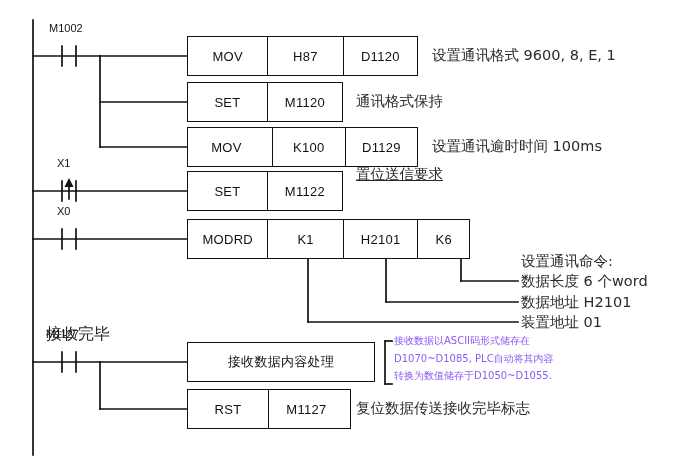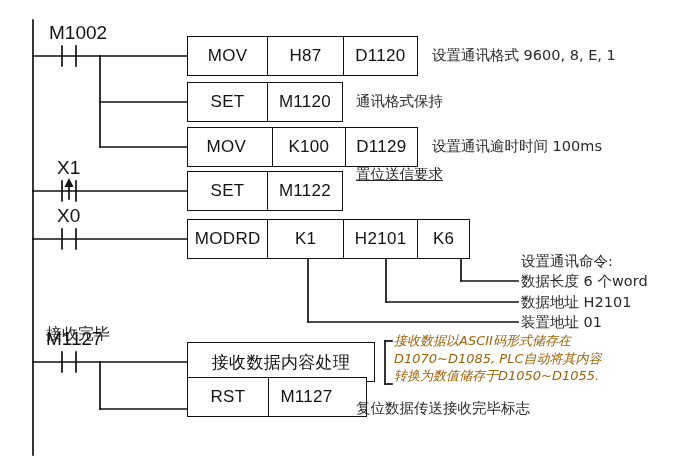--- a/index.html
+++ b/index.html
@@ -14,43 +14,43 @@
   #wires{position:absolute;left:0;top:0;width:691px;height:474px;}
   .ibox{
     position:absolute;
     border:1.6px solid #111111;
     background:#ffffff;
     display:flex;
     box-sizing:border-box;
   }
   .icell{
     display:flex;align-items:center;justify-content:center;
-    font-size:17px;letter-spacing:.3px;color:#121212;
+    font-size:13px;letter-spacing:.3px;color:#121212;
     box-sizing:border-box;
     white-space:nowrap;
   }
   .icell + .icell{border-left:1.6px solid #111111;}
   .cjk{font-family:"DejaVu Sans","Liberation Sans",sans-serif;}
   .devlabel{
-    position:absolute;font-size:19px;color:#121212;white-space:nowrap;
+    position:absolute;font-size:11px;color:#121212;white-space:nowrap;
   }
   .cmtlabel{
     position:absolute;font-size:16px;color:#2a2a2a;white-space:nowrap;
     font-family:"DejaVu Sans","Liberation Sans",sans-serif;
     margin-top:24px;
   }
   .annot{
     position:absolute;font-size:14.5px;color:#2a2a2a;white-space:nowrap;
     font-family:"DejaVu Sans","Liberation Sans",sans-serif;
     text-align:right;
   }
   .annot-block{
-    position:absolute;font-size:13px;color:#a16207;
+    position:absolute;font-size:10px;color:#8b5cf6;
     font-family:"DejaVu Sans","Liberation Sans",sans-serif;
-    line-height:17.5px;white-space:nowrap;font-style:italic;
+    line-height:17.5px;white-space:nowrap;
   }
 </style>
 </head>
 <body>
 
 <div id="stage">
 
   <svg id="wires" viewBox="0 0 691 474" xmlns="http://www.w3.org/2000/svg">
     <g stroke="#111111" stroke-width="1.7" fill="none" stroke-linecap="square">
 
@@ -164,19 +164,19 @@
   <div class="ibox" style="left:187px;top:342px;width:188px;height:40px;">
     <div class="icell cjk" style="width:100%;">接收数据内容处理</div>
   </div>
 
   <div class="annot-block" style="left:394px;top:332px;">
     <div>接收数据以ASCII码形式储存在</div>
     <div>D1070~D1085, PLC自动将其内容</div>
     <div>转换为数值储存于D1050~D1055.</div>
   </div>
 
-  <div class="ibox" style="left:187px;top:377px;width:180px;height:40px;">
+  <div class="ibox" style="left:187px;top:389px;width:164px;height:40px;">
     <div class="icell" style="width:80px;">RST</div>
     <div class="icell" style="width:76px;">M1127</div>
   </div>
   <div class="annot" style="left:356px;top:399px;">复位数据传送接收完毕标志</div>
 
 </div>
 
 </body></html>

